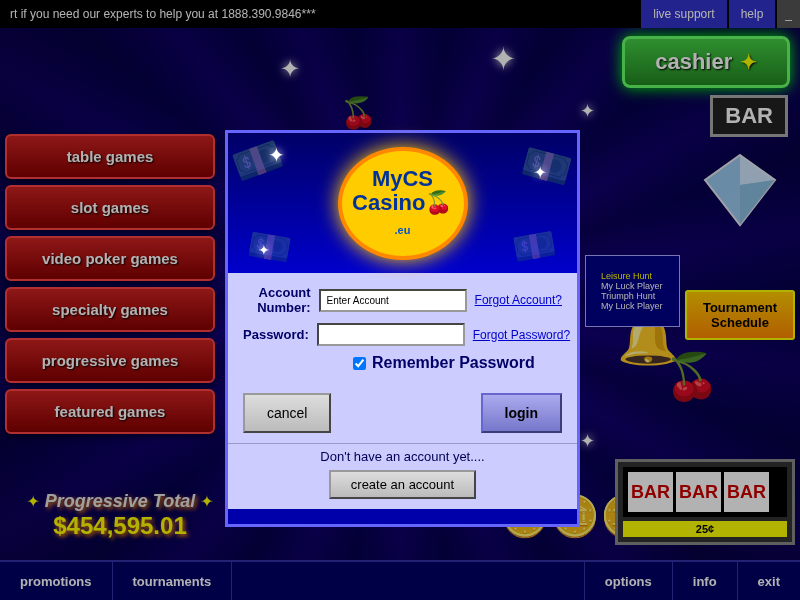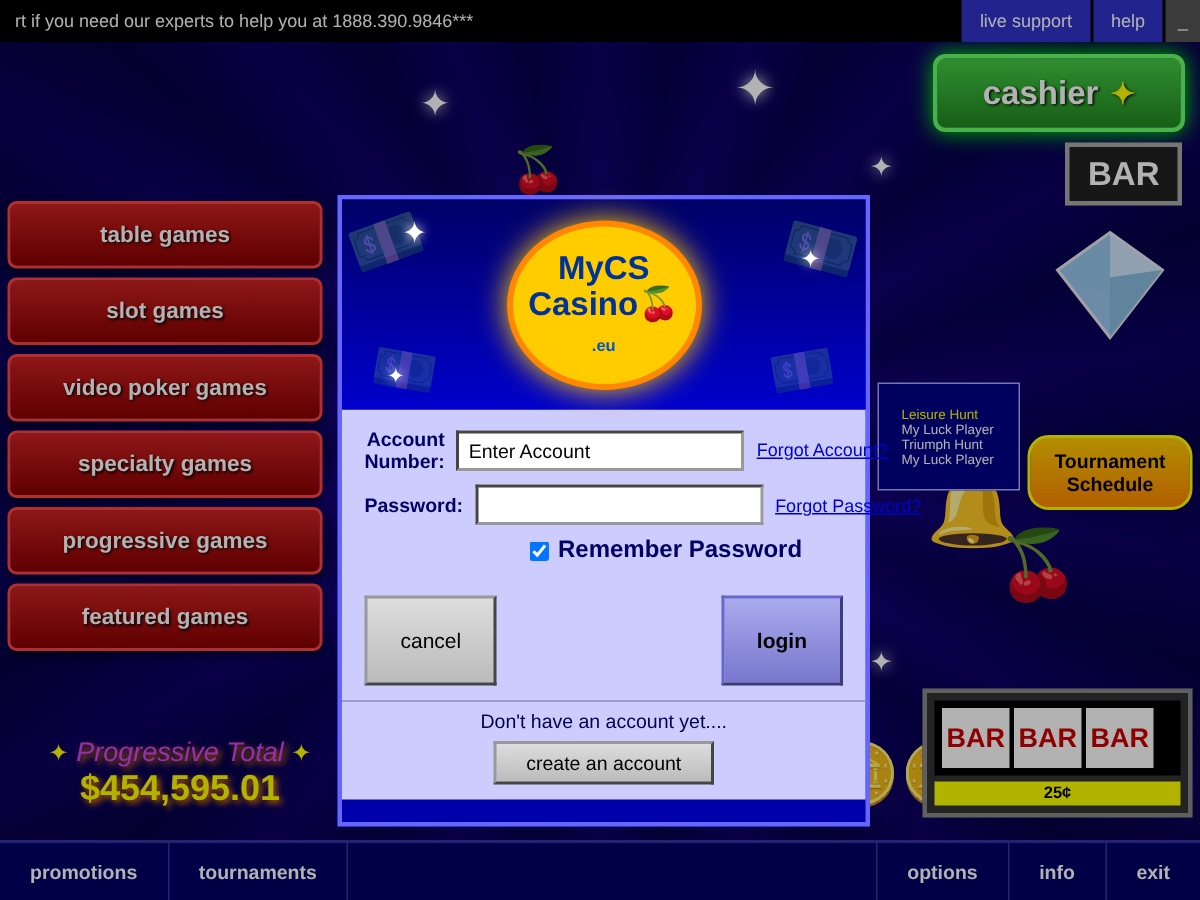--- a/index.html
+++ b/index.html
@@ -143,23 +143,23 @@
     
     .progressive {
       position: absolute;
       bottom: 60px;
       left: 10px;
       width: 220px;
       text-align: center;
       z-index: 50;
     }
     .progressive-label {
-      color: #d946ef;
+      color: #e5e5e5;
       font-size: 18px;
-      font-weight: normal;
+      font-weight: bold;
       font-style: italic;
       text-shadow: 2px 2px 4px #ff8800;
     }
     .progressive-amount {
       color: #ffff00;
       font-size: 24px;
       font-weight: bold;
       text-shadow: 2px 2px 4px #ff8800;
     }
     .star-deco { color: #ffff00; font-size: 16px; }
@@ -168,21 +168,21 @@
     .tournament-btn {
       position: absolute;
       top: 290px;
       right: 5px;
       background: linear-gradient(to bottom, #ffcc00, #ff8800);
       color: #000;
       font-size: 13px;
       font-weight: bold;
       padding: 8px 12px;
       border: 2px solid #ffff00;
-      border-radius: 14px;
+      border-radius: 3px;
       cursor: pointer;
       text-align: center;
       width: 110px;
       z-index: 50;
     }
 
     
     .coins {
       position: absolute;
       bottom: 60px;
@@ -313,21 +313,21 @@
       font-size: 13px;
       font-weight: bold;
       width: 110px;
       text-align: right;
       padding-right: 8px;
     }
 
     .form-input {
       flex: 1;
       padding: 4px 6px;
-      font-size: 13px;
+      font-size: 10px;
       border: 2px inset #999;
       background: #fff;
       color: #000;
     }
 
     .form-link {
       color: #0000cc;
       font-size: 12px;
       cursor: pointer;
       padding-left: 8px;
@@ -356,21 +356,21 @@
       background: linear-gradient(to bottom, #dddddd, #bbbbbb);
       border: 2px outset #999;
       padding: 6px 22px;
       font-size: 14px;
       cursor: pointer;
       color: #000;
     }
     .modal-btn-login {
       background: linear-gradient(to bottom, #aaaaee, #7777cc);
       border: 2px outset #6666cc;
-      padding: 20px 22px;
+      padding: 10px 22px;
       font-size: 14px;
       cursor: pointer;
       color: #000;
       font-weight: bold;
     }
 
     
     .no-account {
       background: #ccccff;
       text-align: center;

